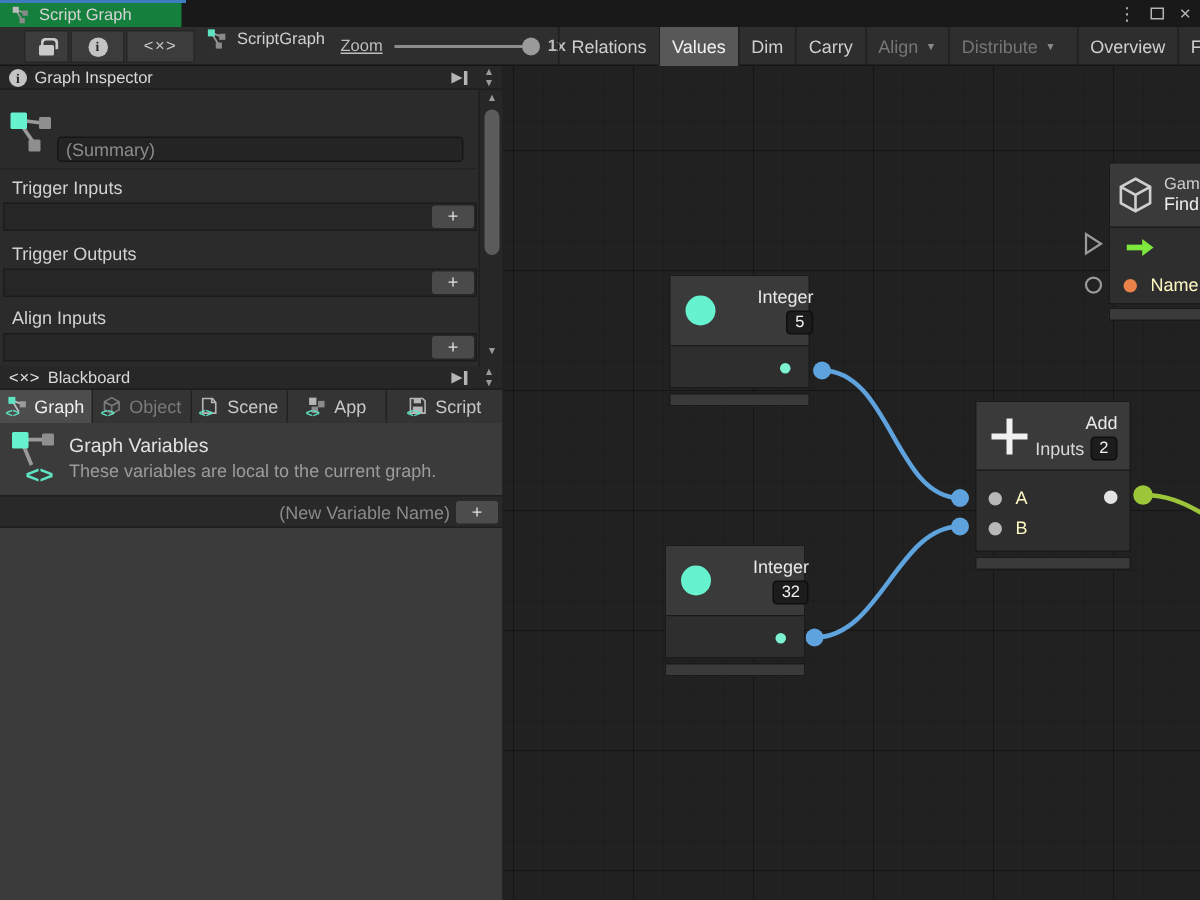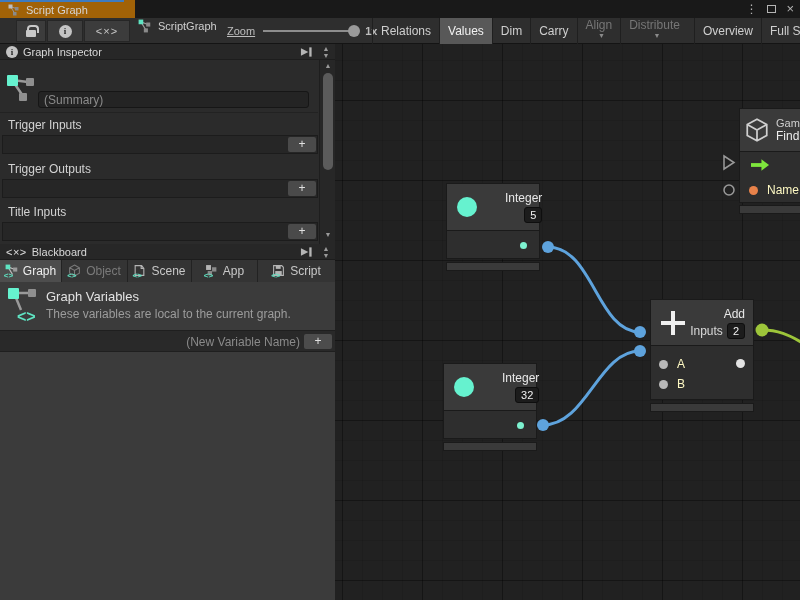--- a/index.html
+++ b/index.html
@@ -2,21 +2,21 @@
 <html><head>
 <meta charset="utf-8">
 <style>
   * { margin:0; padding:0; box-sizing:border-box; }
   html,body { width:800px; height:600px; overflow:hidden; background:#191919;
     font-family:"Liberation Sans", sans-serif; -webkit-font-smoothing:antialiased; }
   .root { position:relative; width:800px; height:600px; }
 
   
   .titlebar { position:absolute; left:0; top:0; width:800px; height:18px; background:#191919; }
-  .doc-tab { position:absolute; left:0; top:0; width:135px; height:18px; background:#a16207;
+  .doc-tab { position:absolute; left:0; top:0; width:121px; height:18px; background:#15803d;
     display:flex; align-items:center; padding:2px 6px 0 8px; }
   .doc-tab .blue-line { position:absolute; left:0; top:0; width:124px; height:2px; background:#3e7bbf; }
   .doc-tab .label { color:#d4d4d4; font-size:11px; margin-left:6px; white-space:nowrap; }
   .winctl { position:absolute; right:6px; top:0; height:18px; display:flex; align-items:center; gap:10px; }
   .winctl .menu { color:#b4b4b4; font-size:12px; }
   .winctl .maxbox { width:9px; height:8px; border:1px solid #b4b4b4; display:inline-block; }
   .winctl .close { color:#b4b4b4; font-size:13px; line-height:10px; }
 
   
   .toolbar { position:absolute; left:0; top:18px; width:800px; height:26px; background:#2e2e2e;
@@ -35,21 +35,21 @@
   .sg-group .label { color:#cfcfcf; font-size:11px; }
   .zoom-group { position:absolute; left:227px; top:0; height:26px; display:flex; align-items:center; }
   .zoom-label { color:#bdbdbd; font-size:11px;text-decoration:underline; }
   .zoom-track { width:88px; height:2px; background:#8d8d8d; margin-left:8px; }
   .zoom-knob { width:12px; height:12px; border-radius:50%; background:#9a9a9a; margin-left:-3px; }
   .zoom-val { color:#bdbdbd; font-size:11px; margin-left:5px;font-weight:bold; }
   .tb-actions { position:absolute; left:372px; right:0; top:0; height:26px; display:flex; align-items:stretch; }
   .act-btn { display:flex; align-items:center; padding:0 8px; font-size:12px; color:#cfcfcf;
     border-left:1px solid #1f1f1f; white-space:nowrap; }
   .act-btn.active { background:#585858; color:#f2f2f2; }
-  .act-btn.disabled { color:#767676;flex-direction:column; }
+  .act-btn.disabled { color:#767676; }
   .act-btn .dd { font-size:7px; margin-left:5px; color:#8a8a8a; }
   .act-btn.gap { margin-left:6px; border-left:1px solid #1f1f1f; }
 
   
   .left-panel { position:absolute; left:0; top:44px; width:335px; height:556px; background:#2b2b2b;
     border-right:1px solid #141414; }
   .sec-header { position:absolute; left:0; width:335px; height:16px; background:#272727;
     border-bottom:1px solid #1d1d1d; display:flex; align-items:center; padding-left:6px; }
   .sec-header .h-label { color:#d8d8d8; font-size:11px; margin-left:5px; }
   .sec-header .dockico { position:absolute; right:22px; top:3px; }
@@ -115,21 +115,21 @@
   .int-node .n-head { height:48px; padding:0 8px 0 10px; }
   .teal-circle { width:20px; height:20px; border-radius:50%; background:#66f2cf; flex:none; }
   .int-right { margin-left:auto; text-align:right; }
   .int-title { color:#e8e8e8; font-size:12px;padding-left:28px; }
   .val-box { display:inline-block; background:#1c1c1c; border:1px solid #0e0e0e; border-radius:3px;
     color:#f0f0f0; font-size:11px; padding:0 5px; margin-top:2px; line-height:14px; }
   .int-node .n-body { height:28px; }
   .preview-dot { position:absolute; right:12px; top:11px; width:7px; height:7px; border-radius:50%; background:#7df2d0; }
 
   .add-node { width:104px; }
-  .add-node .n-head { height:47px; padding:0 8px 0 10px;margin-top:32px; }
+  .add-node .n-head { height:47px; padding:0 8px 0 10px; }
   .plus-glyph { position:relative; width:24px; height:24px; flex:none; }
   .plus-glyph:before { content:""; position:absolute; left:0; top:10px; width:24px; height:4px; background:#f0f0f0; }
   .plus-glyph:after { content:""; position:absolute; left:10px; top:0; width:4px; height:24px; background:#f0f0f0; }
   .add-right { margin-left:auto; text-align:right; }
   .add-title { color:#e8e8e8; font-size:12px; }
   .inputs-row { display:flex; align-items:center; gap:4px; justify-content:flex-end; margin-top:2px; }
   .inputs-label { color:#d8d8d8; font-size:12px; }
   .add-node .n-body { height:54px; padding-top:8px; }
   .port-row { display:flex; align-items:center; height:20px; padding-left:8px; gap:9px; }
   .port-dot { width:9px; height:9px; border-radius:50%; background:#b8b8b8; }
@@ -242,21 +242,21 @@
       <div class="sec-label" style="top:58px;">Trigger Inputs</div>
       <div class="plus-bar" style="top:75px;">
         <div class="plus-btn">+</div>
       </div>
 
       <div class="sec-label" style="top:102px;">Trigger Outputs</div>
       <div class="plus-bar" style="top:119px;">
         <div class="plus-btn">+</div>
       </div>
 
-      <div class="sec-label" style="top:145px;">Title Inputs</div>
+      <div class="sec-label" style="top:145px;">Align Inputs</div>
       <div class="plus-bar" style="top:162px;">
         <div class="plus-btn">+</div>
       </div>
 
       <div class="insp-scroll">
         <div class="scr-up">▲</div>
         <div class="scr-thumb"></div>
         <div class="scr-down">▼</div>
       </div>
     </div>

